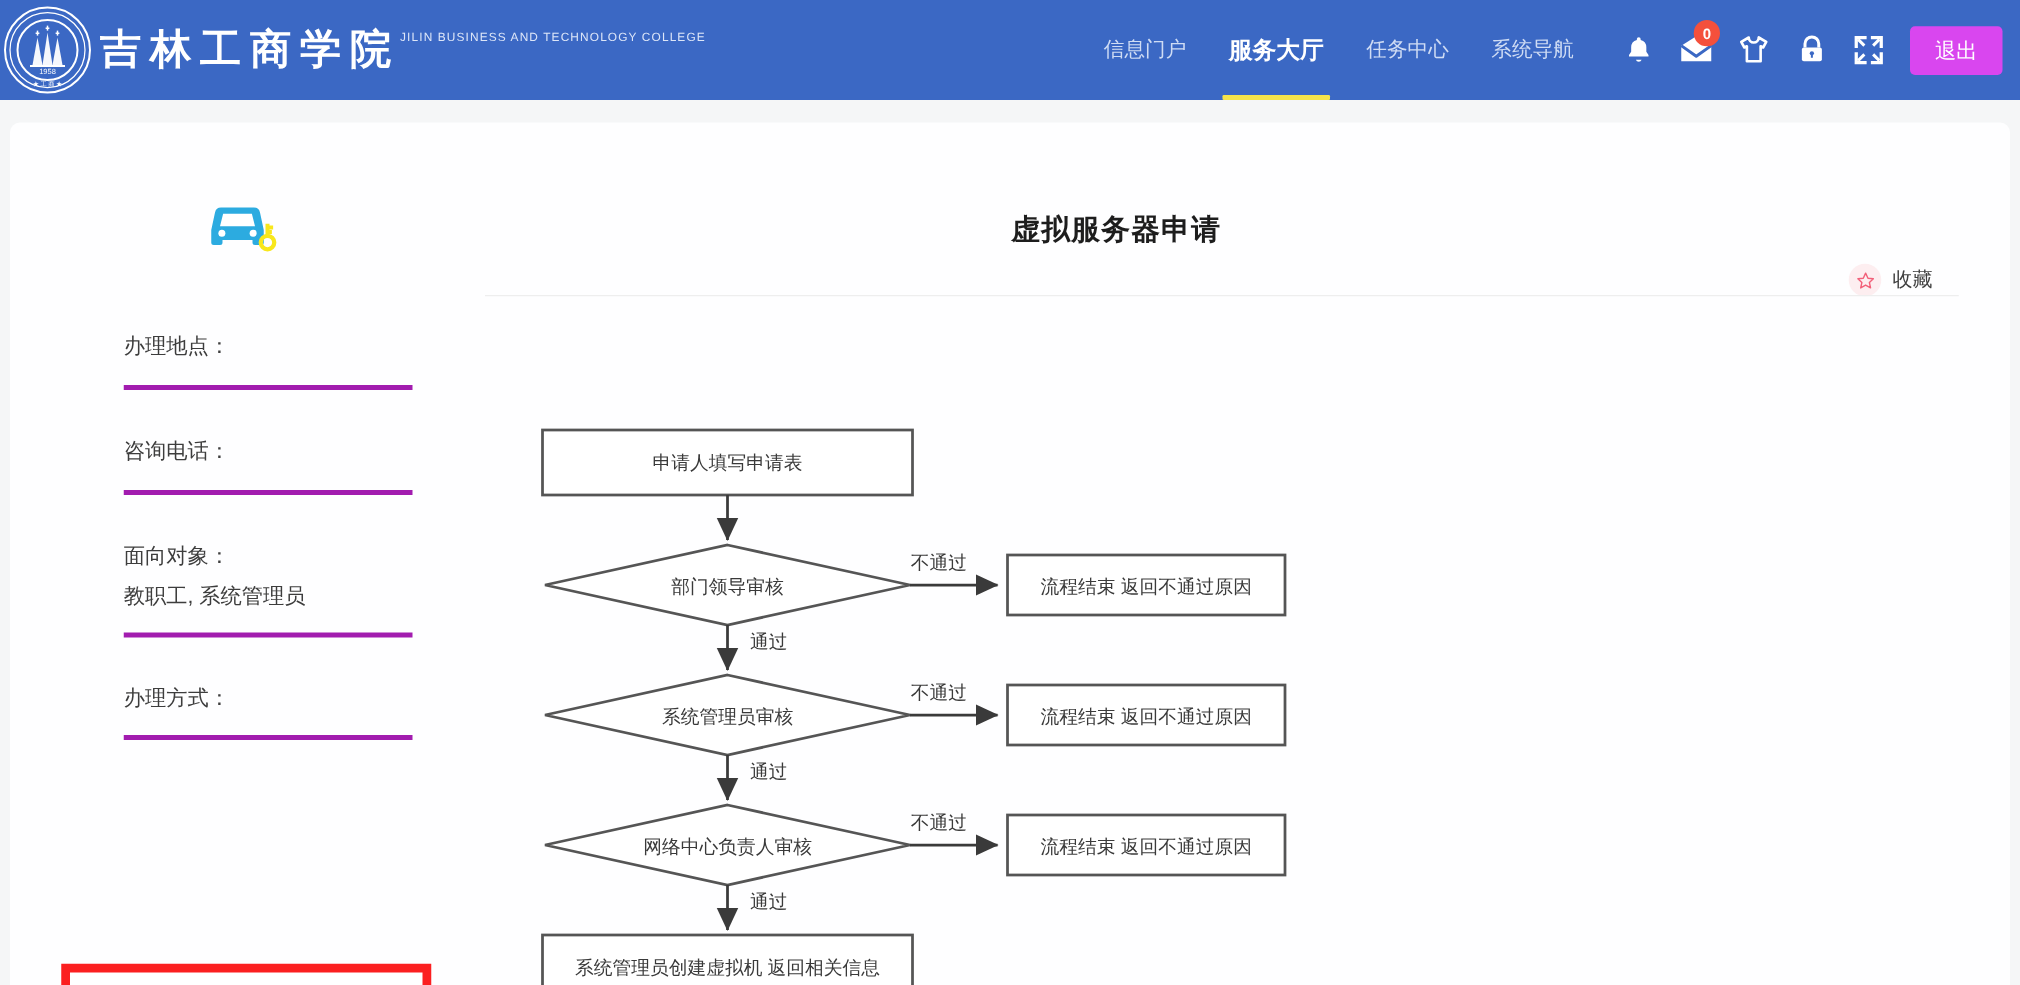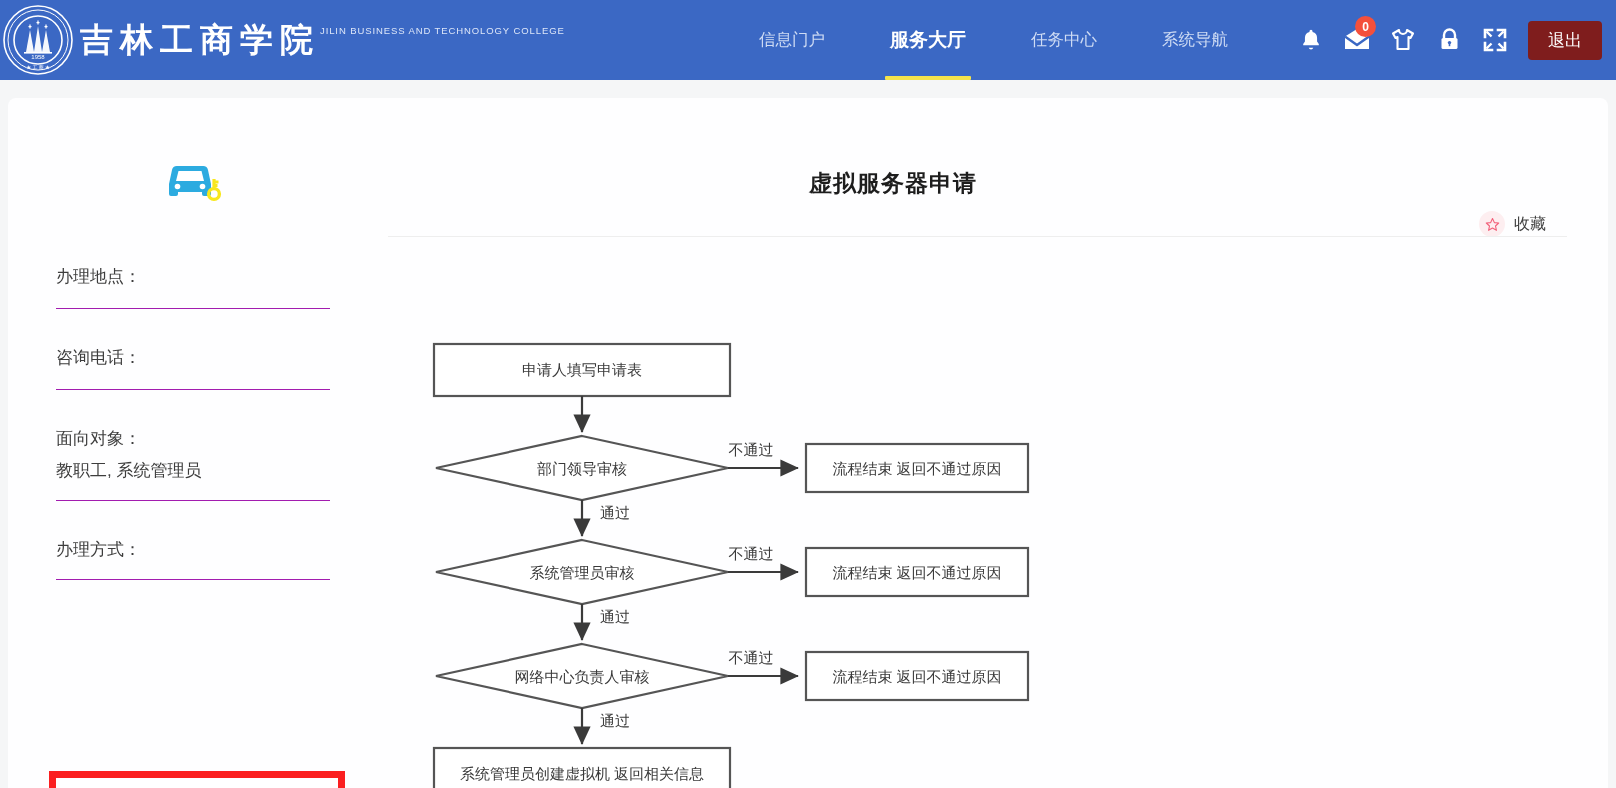--- a/index.html
+++ b/index.html
@@ -23,21 +23,21 @@
   .brand-cn {
     color: #fff; font-size: 33px; font-weight: 700;
     letter-spacing: 7px; line-height: 1.1;
     font-family: "Liberation Serif", "DejaVu Serif", serif;
   }
   .brand-en {
     color: #dde6f8; font-size: 9.5px; letter-spacing: 0.9px;
     margin-top: 3px; white-space: nowrap;
   }
 
-  .nav { margin-left: auto; display: flex; align-items: center; height: 80px; gap: 31px; }
+  .nav { margin-left: auto; display: flex; align-items: center; height: 80px; }
   .nav-item {
     color: #cfdcf4; font-size: 16.5px; padding: 0 17px;
     height: 80px; display: flex; align-items: center;
     position: relative; cursor: pointer; white-space: nowrap;
   }
   .nav-item.active { color: #ffffff; font-weight: 700; font-size: 19px; }
   .nav-item.active::after {
     content: ""; position: absolute; left: 12px; right: 12px; bottom: 0;
     height: 4px; background: #f5e34b; border-radius: 1px;
   }
@@ -50,39 +50,39 @@
   .icon-btn svg { display: block; }
   .badge {
     position: absolute; top: 16px; right: 4px;
     min-width: 21px; height: 21px; border-radius: 11px;
     background: #f4503c; color: #fff; font-size: 12px;
     display: flex; align-items: center; justify-content: center;
     padding: 0 5px; font-weight: 600;
   }
   .logout-btn {
     margin-left: 10px; margin-right: 14px;
-    background: #7f1d1d; color: #fff;
+    background: #d946ef; color: #fff;
     font-size: 17px; padding: 8px 20px; border: none;
     border-radius: 4px; cursor: pointer;
     font-family: inherit;
   }
 
   
   .card {
     position: absolute; left: 8px; top: 98px;
     width: 1600px; height: 700px;
     background: #fefeff; border-radius: 8px;
   }
 
   .sidebar {
     position: absolute; left: 0; top: 0; width: 370px; height: 700px;
   }
   .svc-icon { width: 100%; display: flex; justify-content: center; padding-top: 50px; }
   .sidebar-fields { padding: 0 48px 0 48px; margin-top: 52px; }
-  .field { padding-bottom: 14px; border-bottom: 1px solid #a21caf; margin-bottom: 34px; }
+  .field { padding-bottom: 14px; border-bottom: 4px solid #a21caf; margin-bottom: 34px; margin-left: 43px; }
   .field:last-of-type { margin-bottom: 0; }
   .field-label { font-size: 17px; color: #3d3d3d; line-height: 30px; }
   .field-value { font-size: 17px; color: #3d3d3d; line-height: 30px; margin-top: 2px; }
 
   .action-wrap {
     position: absolute; left: 41px; top: 673px;
     width: 296px; height: 82px;
     border: 7px solid #fb1f20; background: #ffffff;
   }
 

